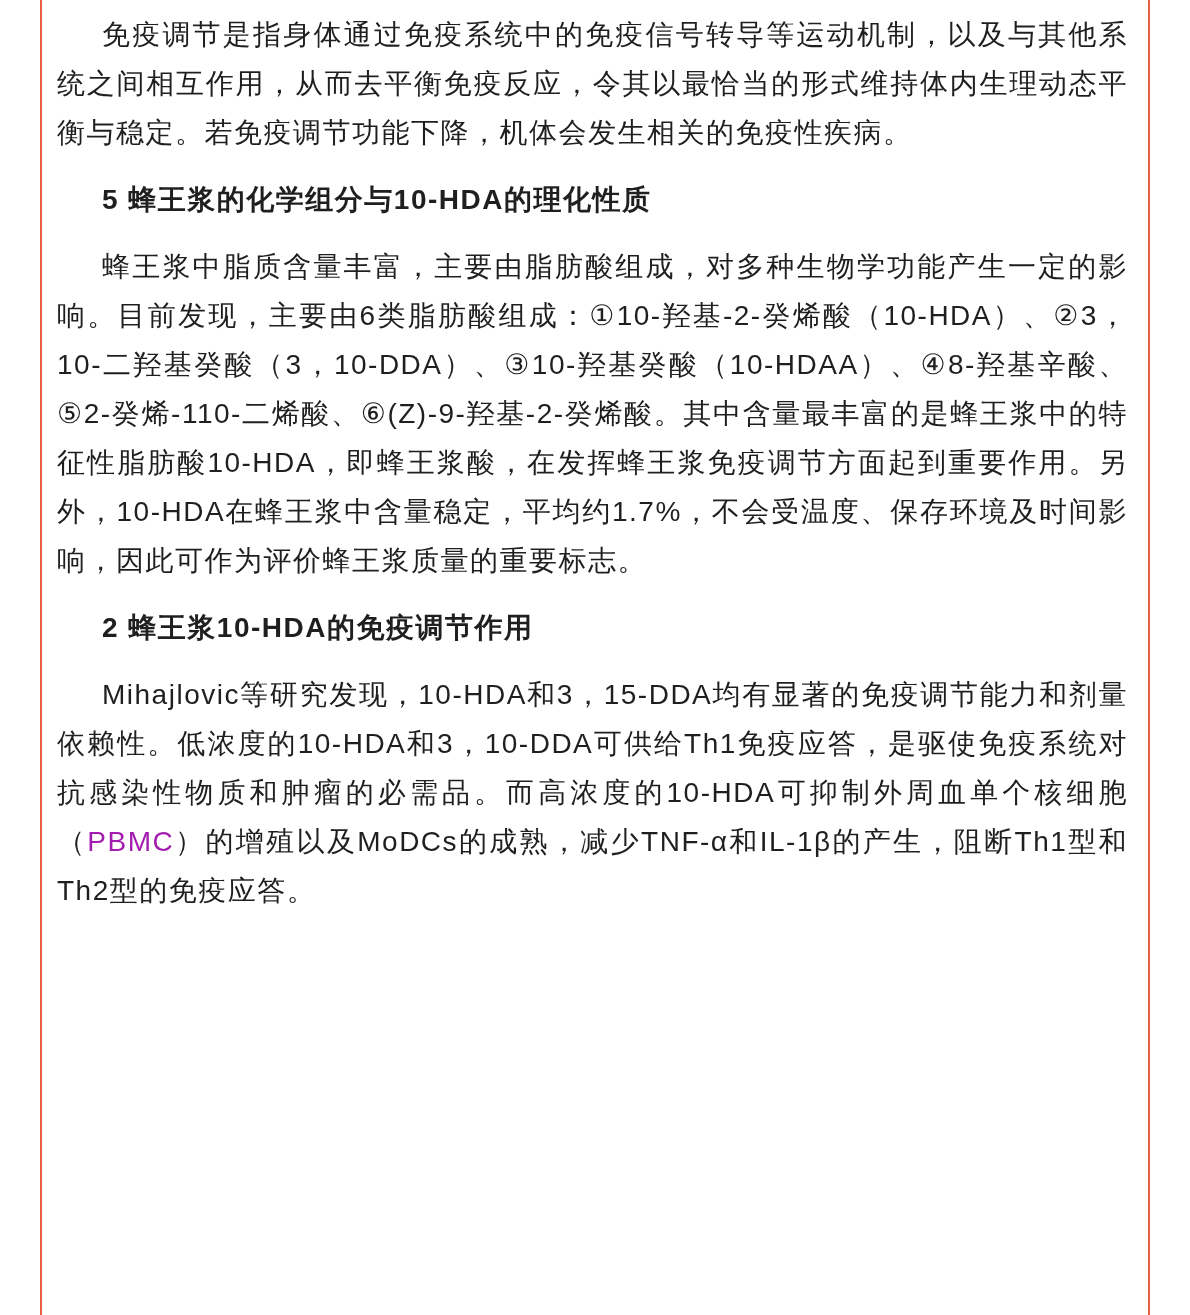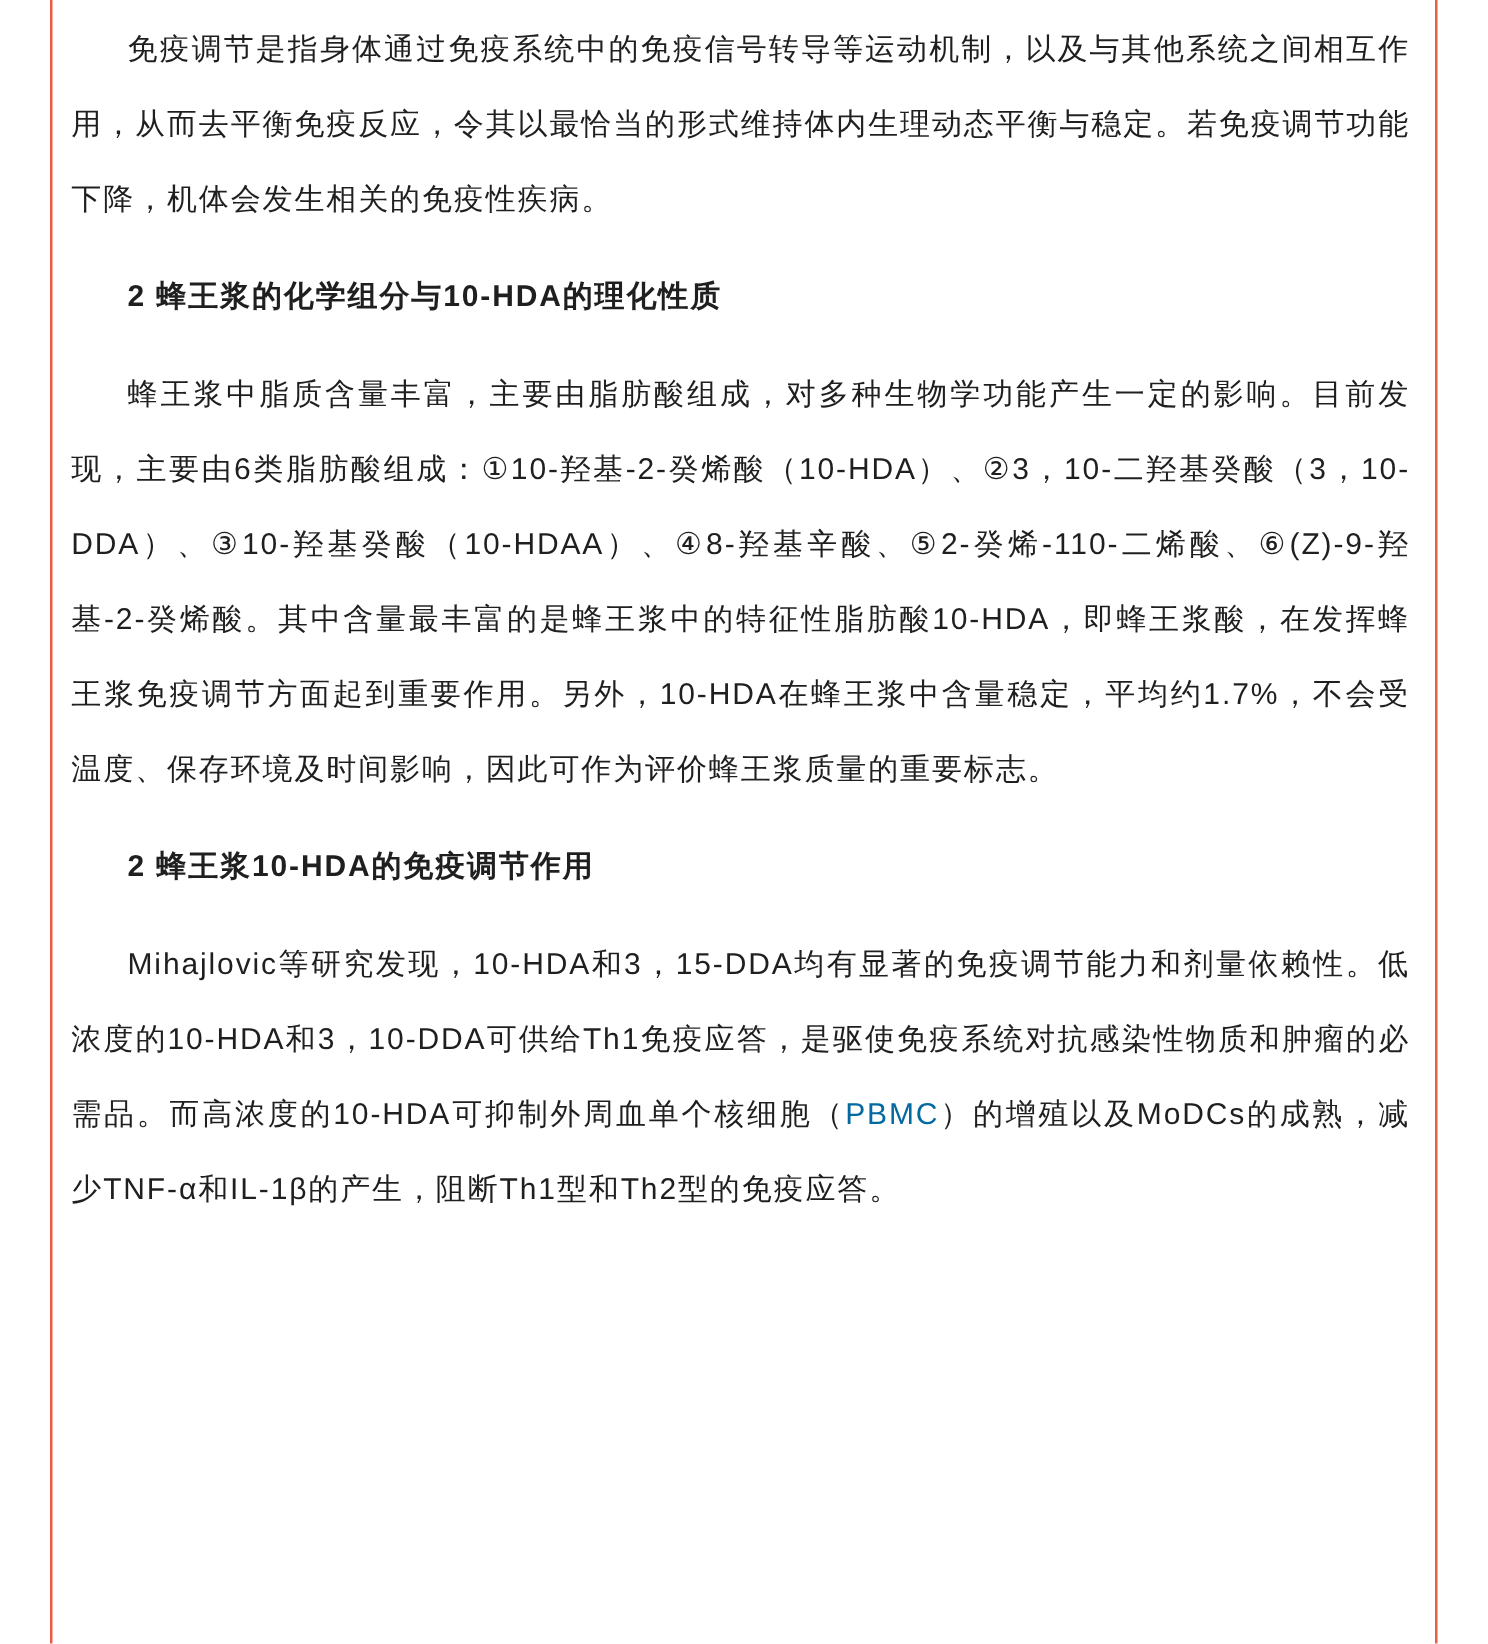--- a/index.html
+++ b/index.html
@@ -25,53 +25,53 @@
   }
   .rule-left  { left: 40px; }
   .rule-right { left: 1148px; }
   .content {
     position: relative;
     padding: 10px 62px 0 57px;
   }
   .content p,
   .content h2,
   .content h3 {
-    font-size: 24px;
-    line-height: 60px;
+    font-size: 28px;
+    line-height: 49px;
     letter-spacing: 1.5px;
     text-indent: 45px;
     text-align: justify;
     text-justify: inter-ideograph;
     text-align-last: left;
     margin: 0 0 18px 0;
     font-weight: 400;
     word-break: break-word;
   }
   .content h2,
   .content h3 {
     font-weight: 700;
   }
   a.term-link {
-    color: #0369a1;
+    color: #a21caf;
     text-decoration: none;
     cursor: pointer;
   }
 </style>
 </head>
 <body>
 
 <div class="page">
   <div class="rule rule-left"></div>
   <div class="rule rule-right"></div>
 
   <div class="content">
 
     <p>免疫调节是指身体通过免疫系统中的免疫信号转导等运动机制，以及与其他系统之间相互作用，从而去平衡免疫反应，令其以最恰当的形式维持体内生理动态平衡与稳定。若免疫调节功能下降，机体会发生相关的免疫性疾病。</p>
 
-    <h2>2 蜂王浆的化学组分与10-HDA的理化性质</h2>
+    <h2>5 蜂王浆的化学组分与10-HDA的理化性质</h2>
 
     <p>蜂王浆中脂质含量丰富，主要由脂肪酸组成，对多种生物学功能产生一定的影响。目前发现，主要由6类脂肪酸组成：①10-羟基-2-癸烯酸（10-HDA）、②3，10-二羟基癸酸（3，10-DDA）、③10-羟基癸酸（10-HDAA）、④8-羟基辛酸、⑤2-癸烯-110-二烯酸、⑥(Z)-9-羟基-2-癸烯酸。其中含量最丰富的是蜂王浆中的特征性脂肪酸10-HDA，即蜂王浆酸，在发挥蜂王浆免疫调节方面起到重要作用。另外，10-HDA在蜂王浆中含量稳定，平均约1.7%，不会受温度、保存环境及时间影响，因此可作为评价蜂王浆质量的重要标志。</p>
 
     <h2>2 蜂王浆10-HDA的免疫调节作用</h2>
 
 
 
     <p><span>Mihajlovic等研究发现，10-HDA和3，15-DDA均有显著的免疫调节能力和剂量依赖性。低浓度的10-HDA和3，10-DDA可供给Th1免疫应答，是驱使免疫系统对抗感染性物质和肿瘤的必需品。而高浓度的10-HDA可抑制外周血单个核细胞（</span><a class="term-link">PBMC</a><span>）的增殖以及MoDCs的成熟，减少TNF-α和IL-1β的产生，阻断Th1型和Th2型的免疫应答。</span></p>
 
   </div>

